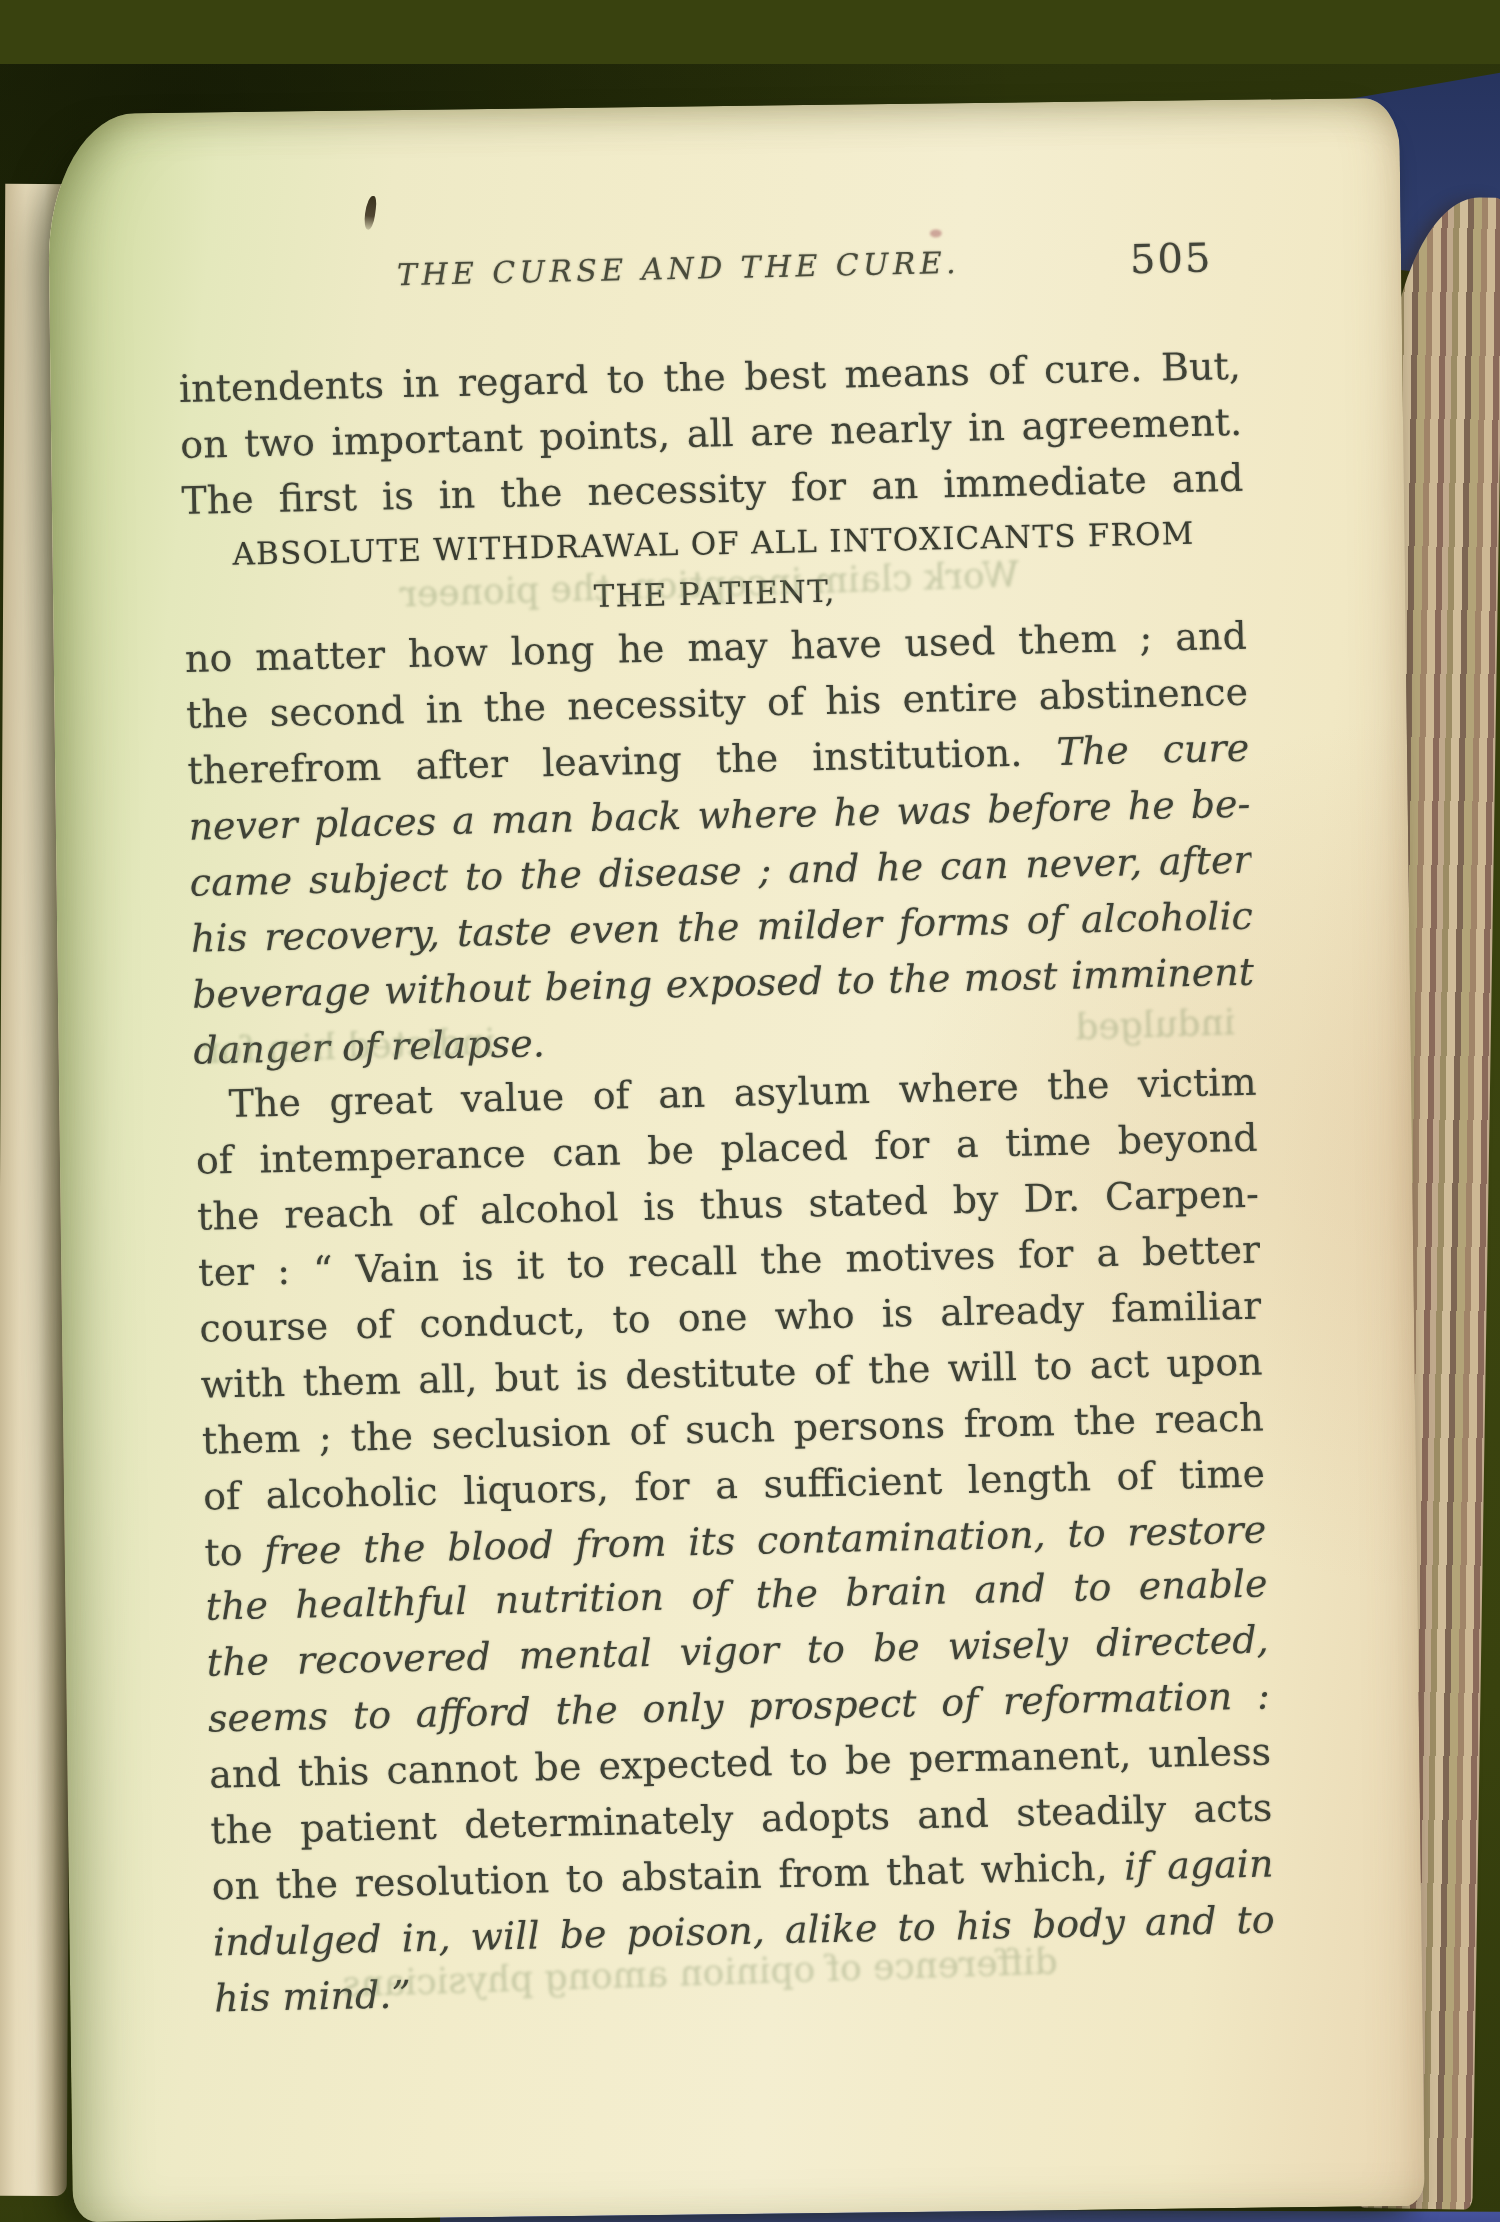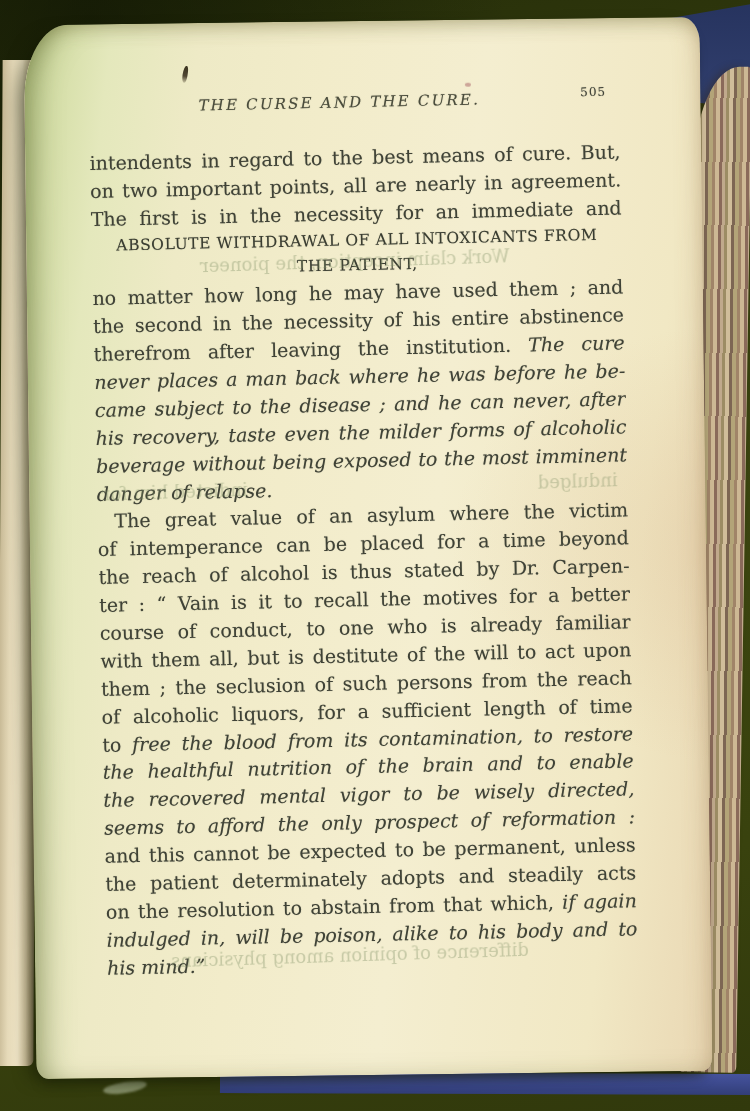--- a/index.html
+++ b/index.html
@@ -1,21 +1,21 @@
 <!DOCTYPE html>
 <html><head>
 <meta charset="utf-8">
 <style>
   html,body{margin:0;padding:0;}
   body{
     width:750px;height:1111px;position:relative;overflow:hidden;
     font-family:"DejaVu Serif","Liberation Serif",serif;
     background:#39420f;
   }
-  .scene{position:absolute;inset:0;}
+  .scene{position:absolute;inset:0;margin-top:32px;}
 
   
   .table-surface{
     position:absolute;inset:0;
     background:
       radial-gradient(ellipse at 12% 2%, rgba(8,12,2,.55), transparent 45%),
       linear-gradient(172deg,#272f0a 0%,#343c0d 22%,#3b440f 55%,#39420e 78%,#31390c 100%);
   }
 
   
@@ -71,21 +71,21 @@
   .running-head{
     position:absolute;left:68px;top:72px;width:530px;height:26px;
     color:#4a4c3c;
   }
   .running-title{
     display:block;text-align:center;transform:translateX(-14px);
     font-style:italic;font-size:15px;letter-spacing:2.2px;
     text-shadow:0 0 1px rgba(74,76,60,.5);
   }
   .folio{
-    position:absolute;right:12px;top:-3px;font-size:12px;letter-spacing:1px;
+    position:absolute;right:12px;top:-3px;font-size:20px;letter-spacing:1px;
     font-style:normal;color:#43453a;text-shadow:0 0 1px rgba(67,69,58,.45);
   }
 
   .body-text{
     position:absolute;left:68px;top:123px;width:531px;
     color:#3f4236;text-shadow:0 0 1px rgba(63,66,54,.42);
   }
   .line{
     height:27.9px;font-size:19px;line-height:27.4px;
     text-align:justify;text-align-last:justify;overflow:hidden;

